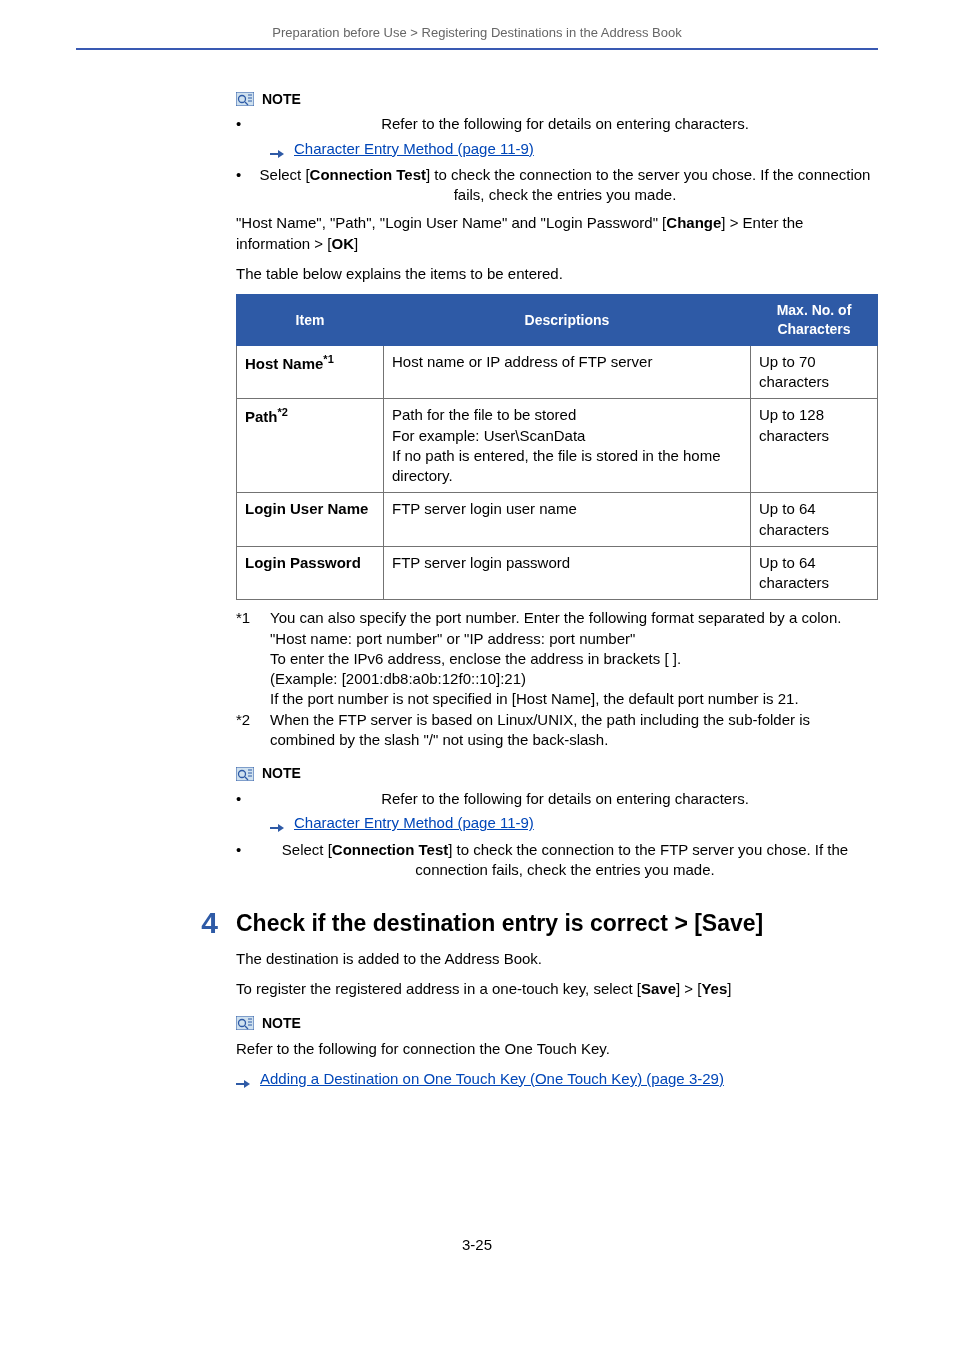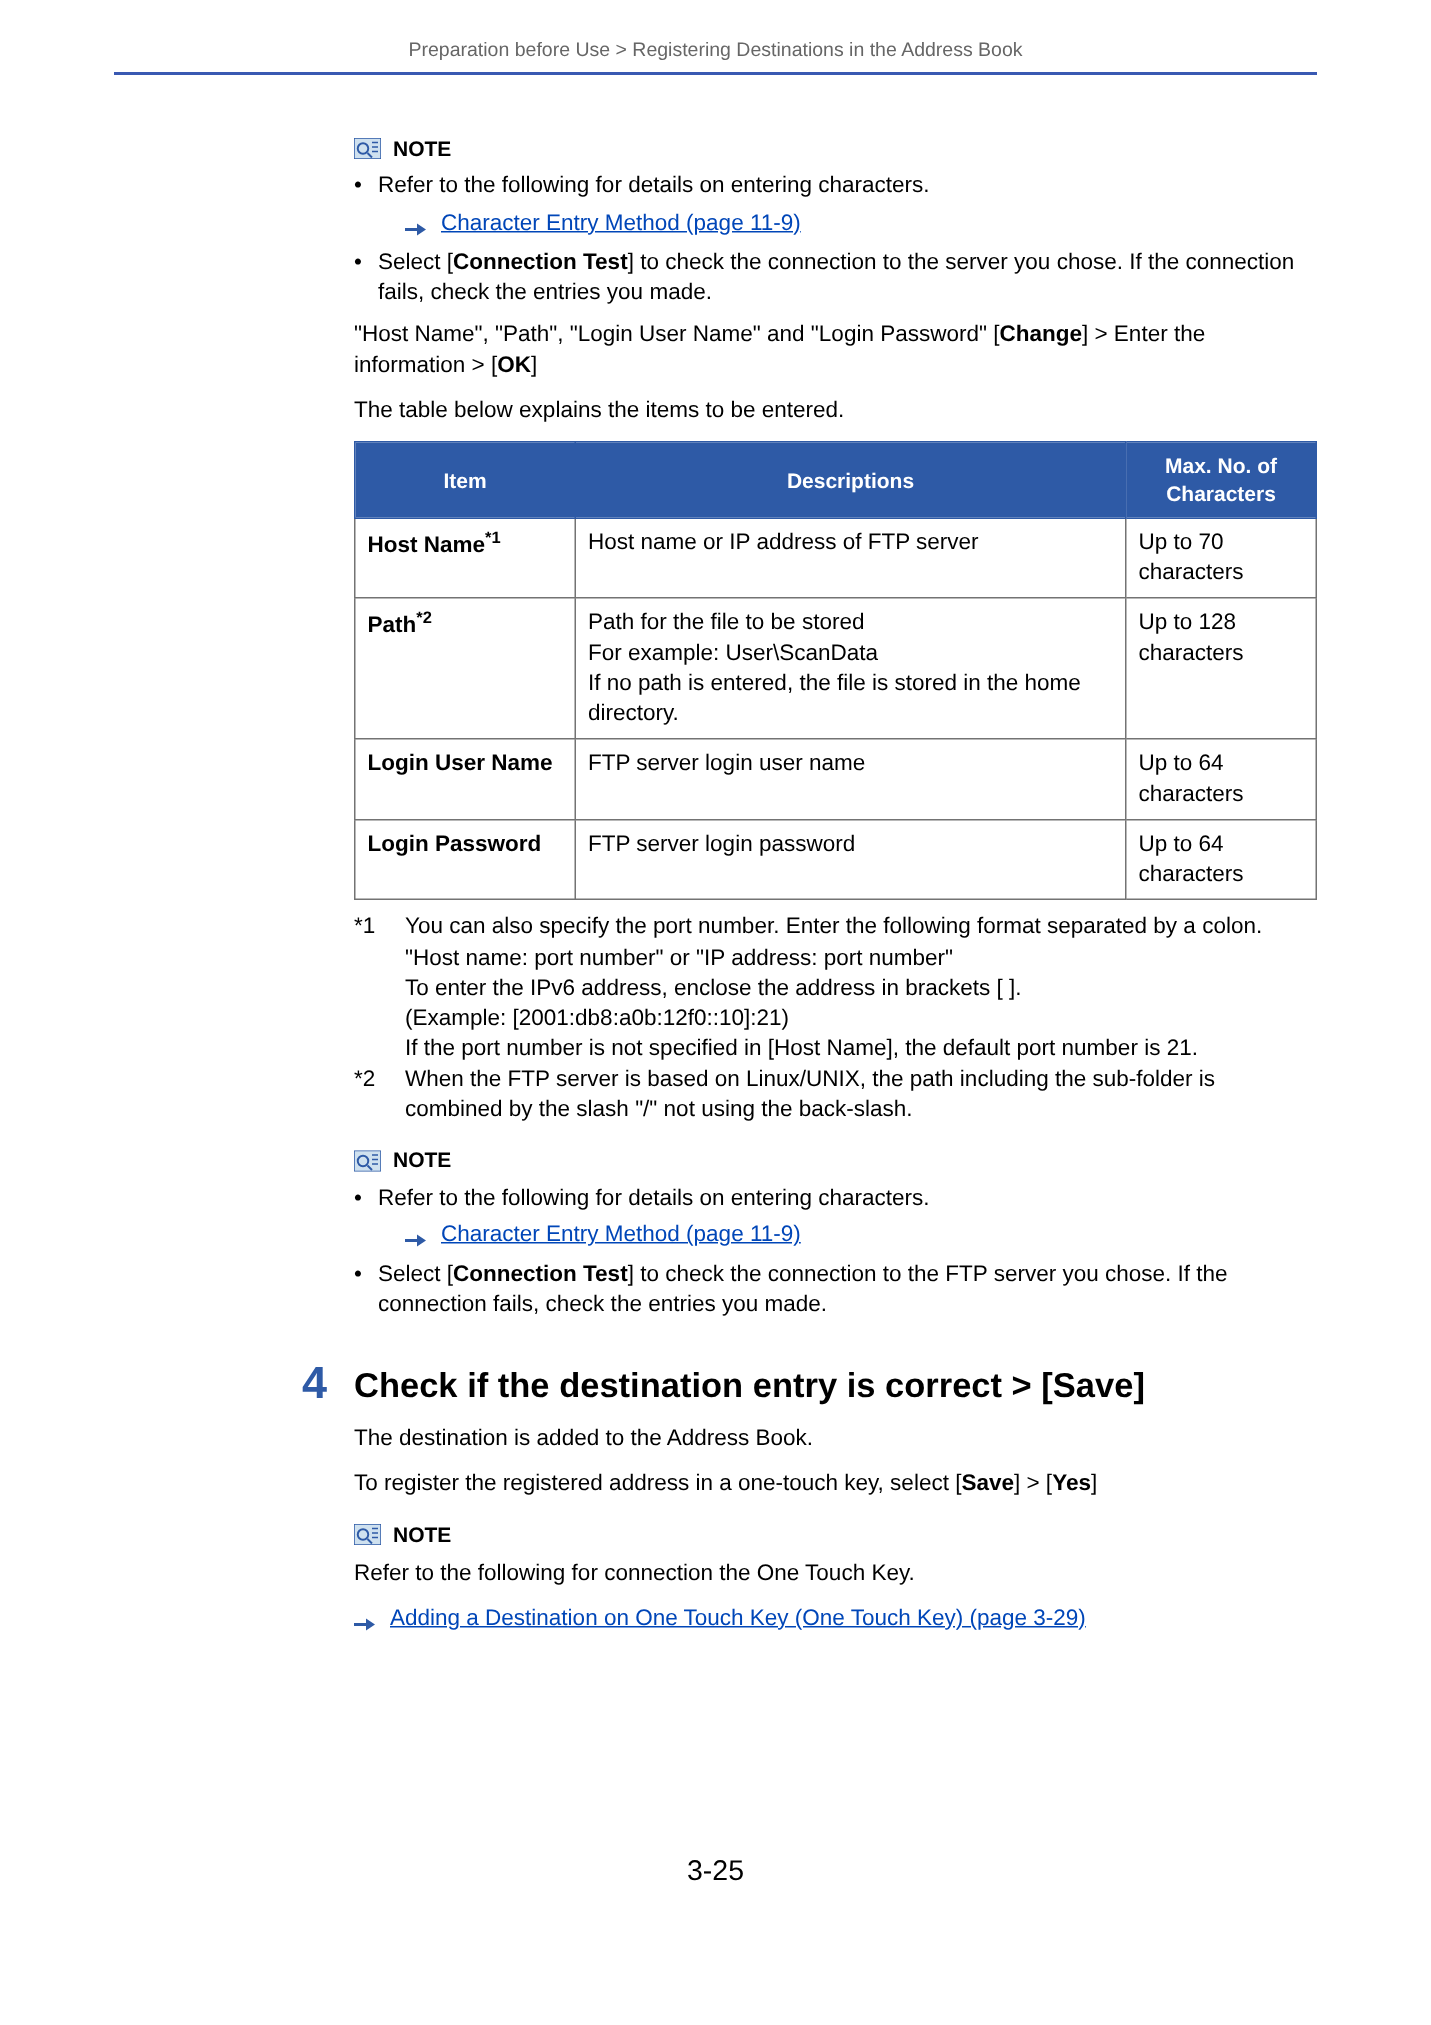--- a/index.html
+++ b/index.html
@@ -47,20 +47,21 @@
     justify-content: center;
   }
   .note-label {
     font-weight: bold;
     font-size: 14px;
   }
   ul.bullets {
     list-style: none;
     margin: 0 0 8px 0;
     padding: 0;
+    text-align: center;
   }
   ul.bullets > li {
     position: relative;
     padding-left: 16px;
     margin: 2px 0;
   }
   ul.bullets > li::before {
     content: "•";
     position: absolute;
     left: 0;
@@ -142,21 +143,21 @@
   }
   .step-title {
     font-family: Arial Black, Arial, sans-serif;
     font-weight: 900;
     font-size: 23px;
     margin: 0 0 10px 0;
   }
   .page-num {
     text-align: center;
     margin-top: 140px;
-    font-size: 19px;
+    font-size: 15px;
   }
 </style>
 </head>
 <body>
 
 <div class="page">
   <div class="header-line">Preparation before Use &gt; Registering Destinations in the Address Book</div>
   <hr class="header-rule">
 
   <div class="content">

